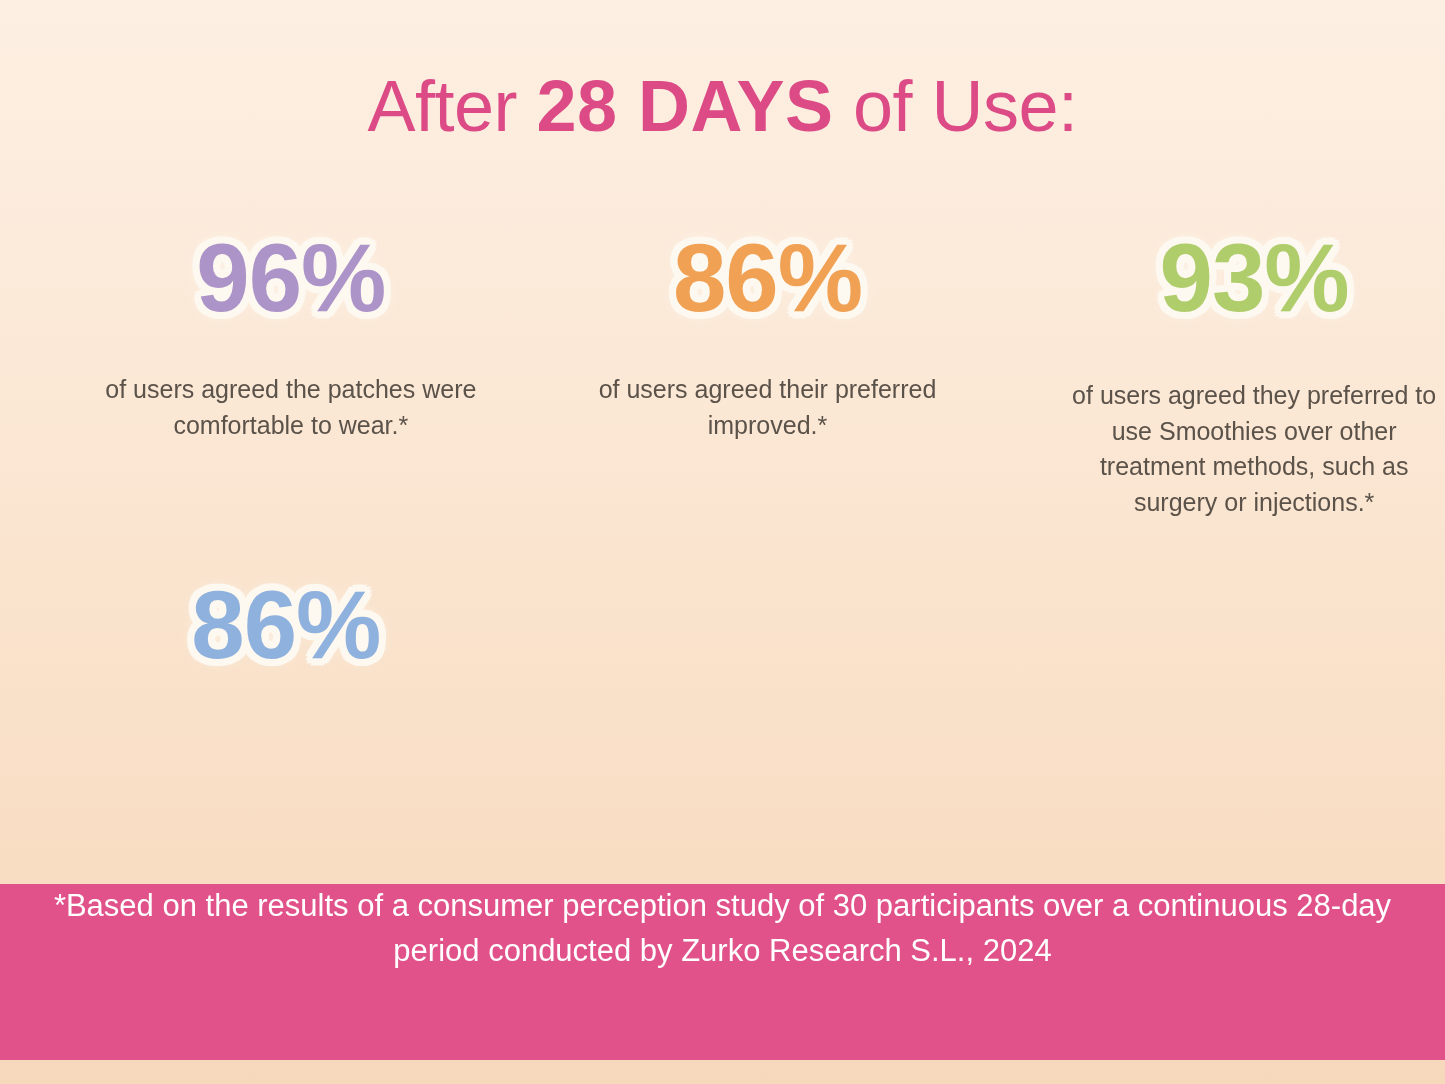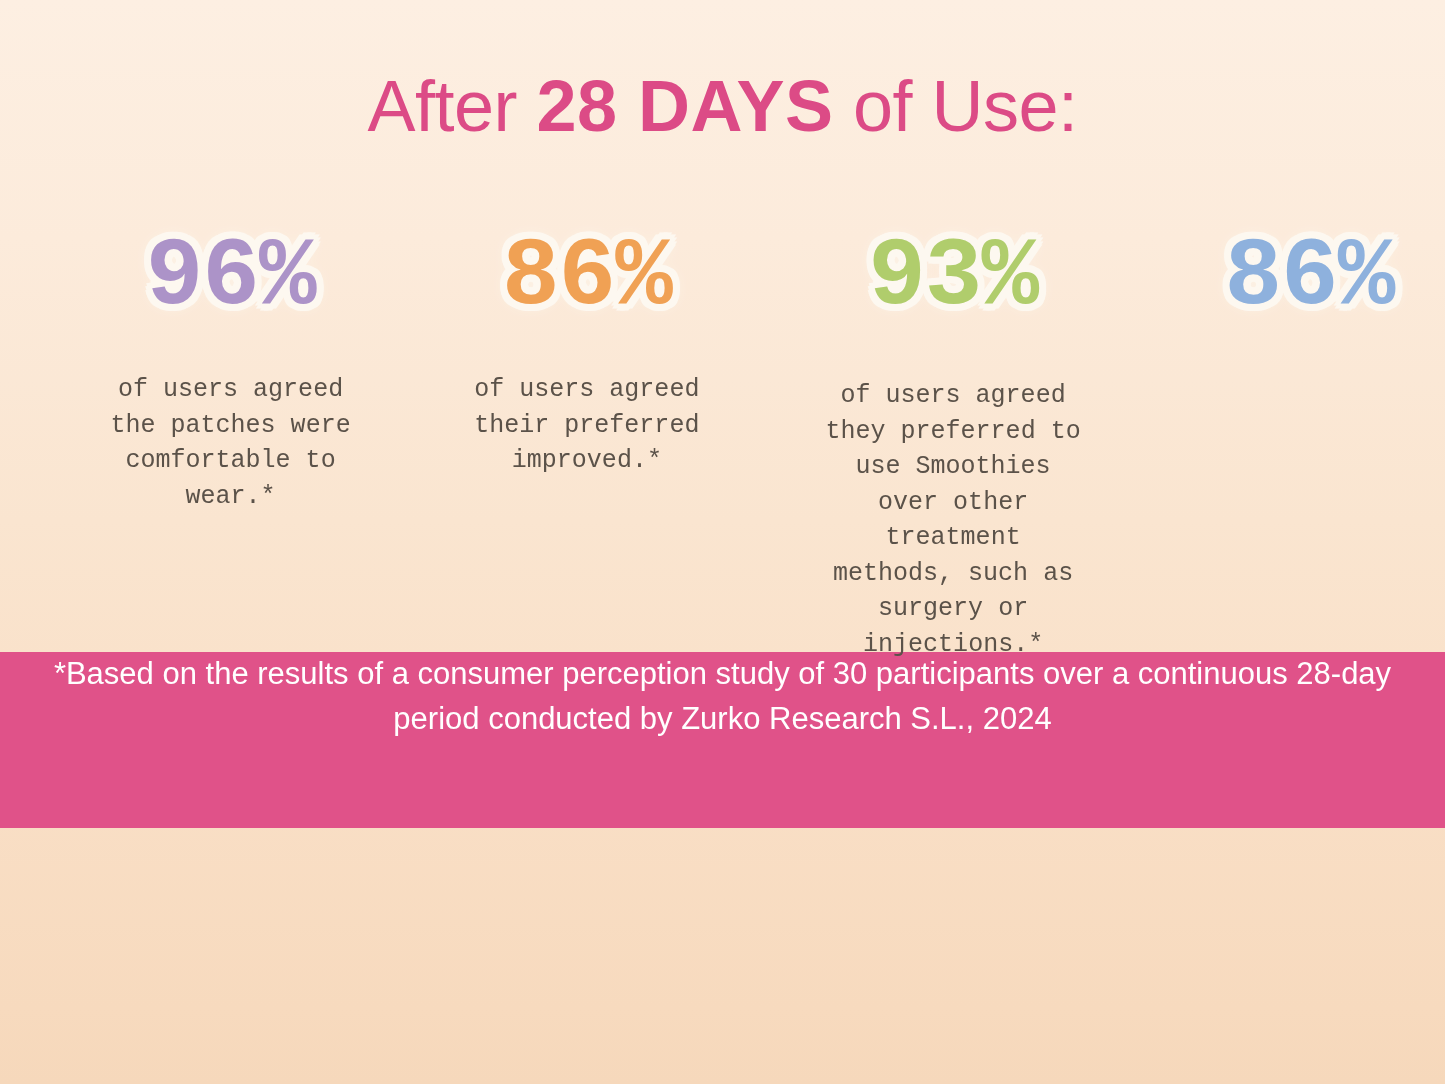--- a/index.html
+++ b/index.html
@@ -26,21 +26,21 @@
         #F9DFC6 72%,
         #F7DABE 93%,
         #F6D8BB 100%);
     display: flex;
     flex-direction: column;
   }
 
   
   .stage {
     position: relative;
-    height: 652px;
+    height: 884px;
     width: 100%;
   }
 
   
   .title-wrap {
     position: absolute;
     top: 70px;
     left: 0;
     width: 100%;
     text-align: center;
@@ -61,24 +61,23 @@
     letter-spacing: 0.5px;
   }
 
   
   .stat-grid {
     position: absolute;
     top: 230px;
     left: 0;
     width: 100%;
     display: grid;
-    grid-template-columns: 1fr 1fr 1fr 1fr;
+    grid-template-columns: 1fr 1fr 1fr;
     grid-template-rows: 335px auto;
-    row-gap: 0;
-    font-family: Liberation Mono, monospace;
+    row-gap: 12px;
   }
 
   .stat {
     display: flex;
     flex-direction: column;
     align-items: center;
     text-align: center;
   }
 
   

